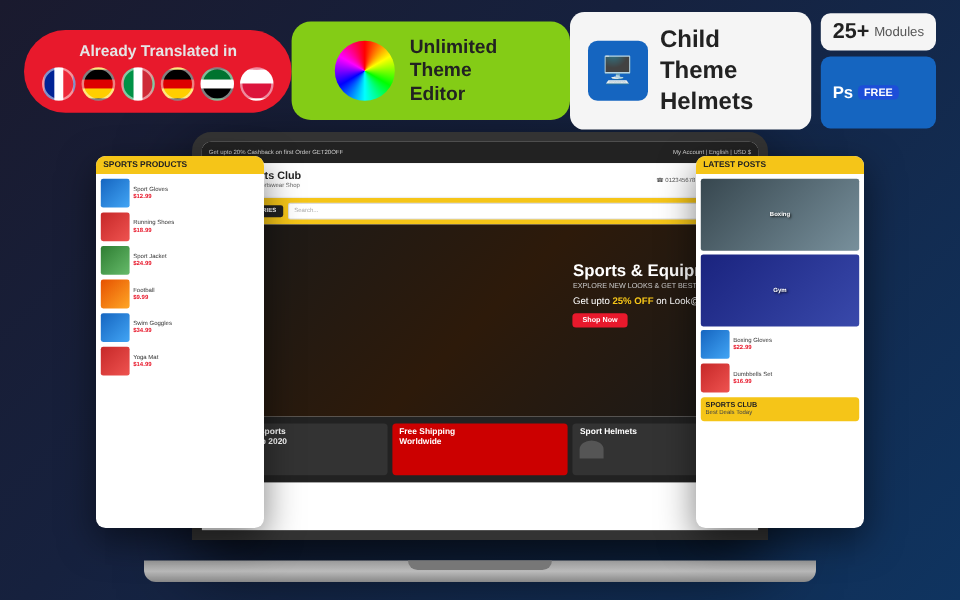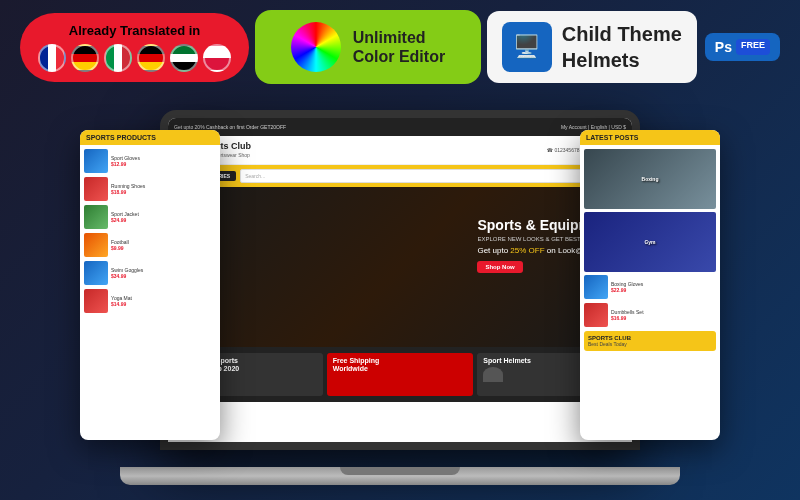--- a/index.html
+++ b/index.html
@@ -38,21 +38,21 @@
       background: #e8192c;
       border-radius: 50px;
       padding: 10px 18px;
       display: flex;
       flex-direction: column;
       align-items: center;
       gap: 6px;
       min-width: 200px;
     }
     .translated-badge .title {
-      color: #000000;
+      color: #e5e5e5;
       font-weight: bold;
       font-size: 13px;
       white-space: nowrap;
     }
     .flags-row {
       display: flex;
       gap: 5px;
       align-items: center;
     }
     .flag {
@@ -259,21 +259,21 @@
       color: #ccc;
       margin-top: 2px;
     }
     .hero-discount {
       font-size: 8px;
       color: white;
       margin-top: 4px;
     }
     .hero-discount span {
       color: #f5c518;
-      font-weight: 400;
+      font-weight: 700;
       margin-top: 24px;
     }
     .shop-now-btn {
       background: #e8192c;
       color: white;
       padding: 3px 8px;
       font-size: 6px;
       border-radius: 3px;
       margin-top: 4px;
       display: inline-block;
@@ -437,35 +437,39 @@
       <div class="flag de2"></div>
       <div class="flag ae"></div>
       <div class="flag pl"></div>
     </div>
   </div>
 
   <div class="color-editor-badge">
     <div class="color-wheel"></div>
     <div class="color-editor-text">
       <div>Unlimited</div>
-      <div>Color Editor</div>
+      <div>Theme Editor</div>
     </div>
   </div>
 
   <div style="display:flex; gap:8px; align-items:center;">
     <div class="child-theme-badge">
       <div class="child-icon">🖥️</div>
       <div class="child-theme-text">
         <div>Child Theme</div>
         <div>Helmets</div>
       </div>
     </div>
 
     <div style="display:flex; flex-direction:column; gap:5px;">
-      <div style="display:flex; background:#1565c0; border-radius:8px; padding:6px 10px; gap:4px;">
+      <div style="display:flex; align-items:center; background:#f5f5f5; border-radius:8px; padding:5px 10px; gap:4px;">
+        <span style="font-size:18px; font-weight:900; color:#222;">25+</span>
+        <span style="font-size:11px; color:#555;">Modules</span>
+      </div>
+      <div style="display:flex; align-items:center; background:#1565c0; border-radius:8px; padding:22px 10px; gap:4px;">
         <span style="font-size:14px; font-weight:900; color:white;">Ps</span>
         <span style="background:#1d4ed8; color:white; border-radius:4px; padding:1px 5px; font-size:9px; font-weight:900;">FREE</span>
       </div>
     </div>
   </div>
 
 </div>
 
 <div class="laptop-area">
 

